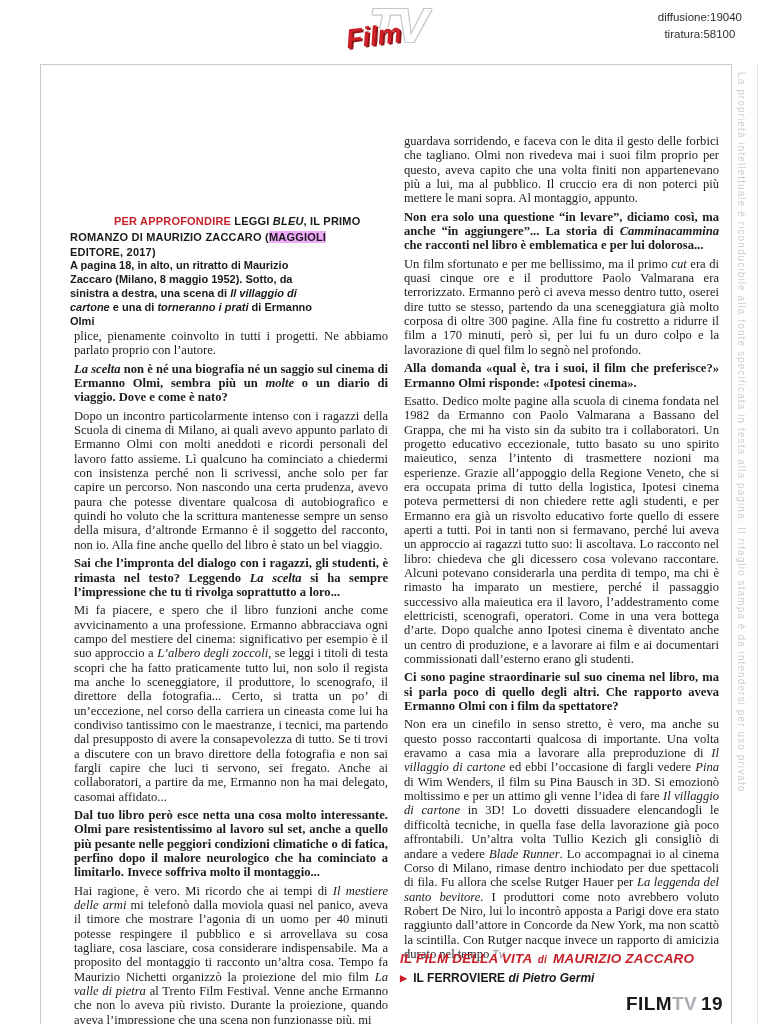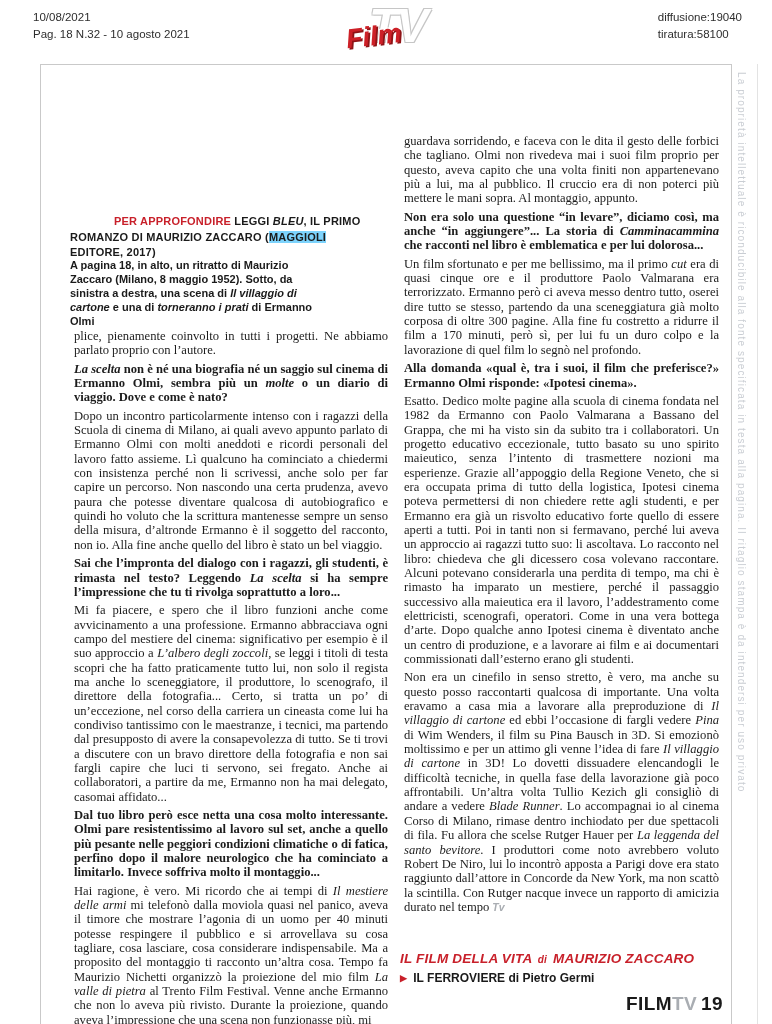--- a/index.html
+++ b/index.html
@@ -1,21 +1,21 @@
 <!DOCTYPE html>
 <html lang="it"><head>
 <meta charset="utf-8">
 <style>
   html,body{margin:0;padding:0;}
   .page{position:relative;width:772px;height:1024px;background:#ffffff;overflow:hidden;
         font-family:"Liberation Sans",sans-serif;color:#1f1f1f;}
 
   
   .hdr-left{position:absolute;left:33px;top:9px;font-size:11.5px;line-height:17px;color:#2e2e2e;}
-  .hdr-right{position:absolute;right:30px;top:9px;font-size:11.5px;line-height:17px;color:#2e2e2e;text-align:left;}
+  .hdr-right{position:absolute;right:30px;top:9px;font-size:11.5px;line-height:17px;color:#2e2e2e;text-align:center;}
 
   
   .logo{position:absolute;left:345px;top:4px;width:92px;height:56px;}
   .logo-tv{position:absolute;left:24px;top:-6px;font-size:48px;font-weight:bold;font-style:italic;
            color:#ffffff;letter-spacing:-2px;
            text-shadow:-1px -1px 0 #c6c6c6,1px -1px 0 #c6c6c6,-1px 1px 0 #c6c6c6,1px 1px 0 #c6c6c6;}
   .logo-film{position:absolute;left:1px;top:17px;font-size:27px;font-weight:bold;font-style:italic;
              color:#cd2027;transform:rotate(-7deg);letter-spacing:0px;
              text-shadow:1.5px 1.5px 0 #8e1316,-1px -1px 0 #ffffff,1px -1px 0 #ffffff,-1px 1px 0 #ffffff;}
 
@@ -35,46 +35,42 @@
 
   .promo{position:absolute;left:0;top:86px;width:312px;font-size:11px;font-weight:bold;
          line-height:15.5px;letter-spacing:0.2px;color:#1a1a1a;}
   .caption{position:absolute;left:0;top:130px;width:258px;font-size:11px;font-weight:bold;
            line-height:14px;color:#1a1a1a;}
   .body-text{position:absolute;left:0;top:197px;width:322px;}
 
   
   .seg-i{font-style:italic;}
   .seg-red{color:#c8202a;margin-left:44px;}
-  .seg-hl{background:#7dd3fc;}
+  .seg-hl{background:#f0abfc;}
   .seg-mark{font-family:"Liberation Sans",sans-serif;font-weight:bold;font-style:italic;
             color:#a9adb2;font-size:10.5px;padding-left:3px;}
 
   
   .footer-series{position:absolute;left:400px;top:951px;width:323px;}
   .series-line{color:#c8202a;font-weight:bold;font-style:italic;font-size:13.5px;letter-spacing:0.2px;}
   .series-di{font-size:10px;padding:0 2px;}
   .film-line{margin-top:5px;font-size:12px;font-weight:bold;color:#1a1a1a;}
   .arrow{color:#c8202a;font-size:9px;vertical-align:1px;padding-right:3px;}
-  .film-credit{}
+  .film-credit{font-style:italic;}
 
   .pagemark{position:absolute;right:49px;top:993px;font-size:19px;font-weight:bold;letter-spacing:0.4px;text-align:right;}
   .pm-film{color:#1a1a1a;}
   .pm-tv{color:#a9adb2;}
   .pm-num{color:#1a1a1a;padding-left:4px;}
 </style>
 </head>
 <body>
 
 <div class="page">
 
-  <div class="hdr-left">
-    <div>10/08/2021</div>
-    <div>Pag. 18 N.32 - 10 agosto 2021</div>
-  </div>
 
   <div class="logo">
     <span class="logo-tv">TV</span>
     <span class="logo-film">Film</span>
   </div>
 
   <div class="hdr-right">
     <div>diffusione:19040</div>
     <div>tiratura:58100</div>
   </div>
@@ -96,20 +92,21 @@
         <p class="para a"><span>Hai ragione, è vero. Mi ricordo che ai tempi di </span><span class="seg-i">Il mestiere delle armi</span><span> mi telefonò dalla moviola quasi nel panico, aveva il timore che mostrare l’agonia di un uomo per 40 minuti potesse respingere il pubblico e si arrovellava su cosa tagliare, cosa lasciare, cosa considerare indispensabile. Ma a proposito del montaggio ti racconto un’altra cosa. Tempo fa Maurizio Nichetti organizzò la proiezione del mio film </span><span class="seg-i">La valle di pietra</span><span> al Trento Film Festival. Venne anche Ermanno che non lo aveva più rivisto. Durante la proiezione, quando aveva l’impressione che una scena non funzionasse più, mi</span></p>
       </div>
   </div>
 
   <div class="col2" id="col2-body">
       <p class="para a"><span>guardava sorridendo, e faceva con le dita il gesto delle forbici che tagliano. Olmi non rivedeva mai i suoi film proprio per questo, aveva capito che una volta finiti non appartenevano più a lui, ma al pubblico. Il cruccio era di non poterci più mettere le mani sopra. Al montaggio, appunto.</span></p>
       <p class="para q"><span>Non era solo una questione “in levare”, diciamo così, ma anche “in aggiungere”... La storia di </span><span class="seg-i">Camminacammina</span><span> che racconti nel libro è emblematica e per lui dolorosa...</span></p>
       <p class="para a"><span>Un film sfortunato e per me bellissimo, ma il primo </span><span class="seg-i">cut</span><span> era di quasi cinque ore e il produttore Paolo Valmarana era terrorizzato. Ermanno però ci aveva messo dentro tutto, oserei dire tutto se stesso, partendo da una sceneggiatura già molto corposa di oltre 300 pagine. Alla fine fu costretto a ridurre il film a 170 minuti, però sì, per lui fu un duro colpo e la lavorazione di quel film lo segnò nel profondo.</span></p>
       <p class="para q"><span>Alla domanda «qual è, tra i suoi, il film che preferisce?» Ermanno Olmi risponde: «Ipotesi cinema».</span></p>
       <p class="para a"><span>Esatto. Dedico molte pagine alla scuola di cinema fondata nel 1982 da Ermanno con Paolo Valmarana a Bassano del Grappa, che mi ha visto sin da subito tra i collaboratori. Un progetto educativo eccezionale, tutto basato su uno spirito maieutico, senza l’intento di trasmettere nozioni ma esperienze. Grazie all’appoggio della Regione Veneto, che si era occupata prima di tutto della logistica, Ipotesi cinema poteva permettersi di non chiedere rette agli studenti, e per Ermanno era già un risvolto educativo forte quello di essere aperti a tutti. Poi in tanti non si fermavano, perché lui aveva un approccio ai ragazzi tutto suo: li ascoltava. Lo racconto nel libro: chiedeva che gli dicessero cosa volevano raccontare. Alcuni potevano considerarla una perdita di tempo, ma chi è rimasto ha imparato un mestiere, perché il passaggio successivo alla maieutica era il lavoro, l’addestramento come elettricisti, scenografi, operatori. Come in una vera bottega d’arte. Dopo qualche anno Ipotesi cinema è diventato anche un centro di produzione, e a lavorare ai film e ai documentari commissionati dall’esterno erano gli studenti.</span></p>
+      <p class="para q"><span>Ci sono pagine straordinarie sul suo cinema nel libro, ma si parla poco di quello degli altri. Che rapporto aveva Ermanno Olmi con i film da spettatore?</span></p>
       <p class="para a"><span>Non era un cinefilo in senso stretto, è vero, ma anche su questo posso raccontarti qualcosa di importante. Una volta eravamo a casa mia a lavorare alla preproduzione di </span><span class="seg-i">Il villaggio di cartone</span><span> ed ebbi l’occasione di fargli vedere </span><span class="seg-i">Pina</span><span> di Wim Wenders, il film su Pina Bausch in 3D. Si emozionò moltissimo e per un attimo gli venne l’idea di fare </span><span class="seg-i">Il villaggio di cartone</span><span> in 3D! Lo dovetti dissuadere elencandogli le difficoltà tecniche, in quella fase della lavorazione già poco affrontabili. Un’altra volta Tullio Kezich gli consigliò di andare a vedere </span><span class="seg-i">Blade Runner</span><span>. Lo accompagnai io al cinema Corso di Milano, rimase dentro inchiodato per due spettacoli di fila. Fu allora che scelse Rutger Hauer per </span><span class="seg-i">La leggenda del santo bevitore</span><span>. I produttori come noto avrebbero voluto Robert De Niro, lui lo incontrò apposta a Parigi dove era stato raggiunto dall’attore in Concorde da New York, ma non scattò la scintilla. Con Rutger nacque invece un rapporto di amicizia durato nel tempo</span><span class="seg-mark">Tv</span></p>
     </div>
 
   <div class="footer-series">
     <div class="series-line">
       <span>IL FILM DELLA VITA</span>
       <span class="series-di">di</span>
       <span>MAURIZIO ZACCARO</span>
     </div>
     <div class="film-line">

